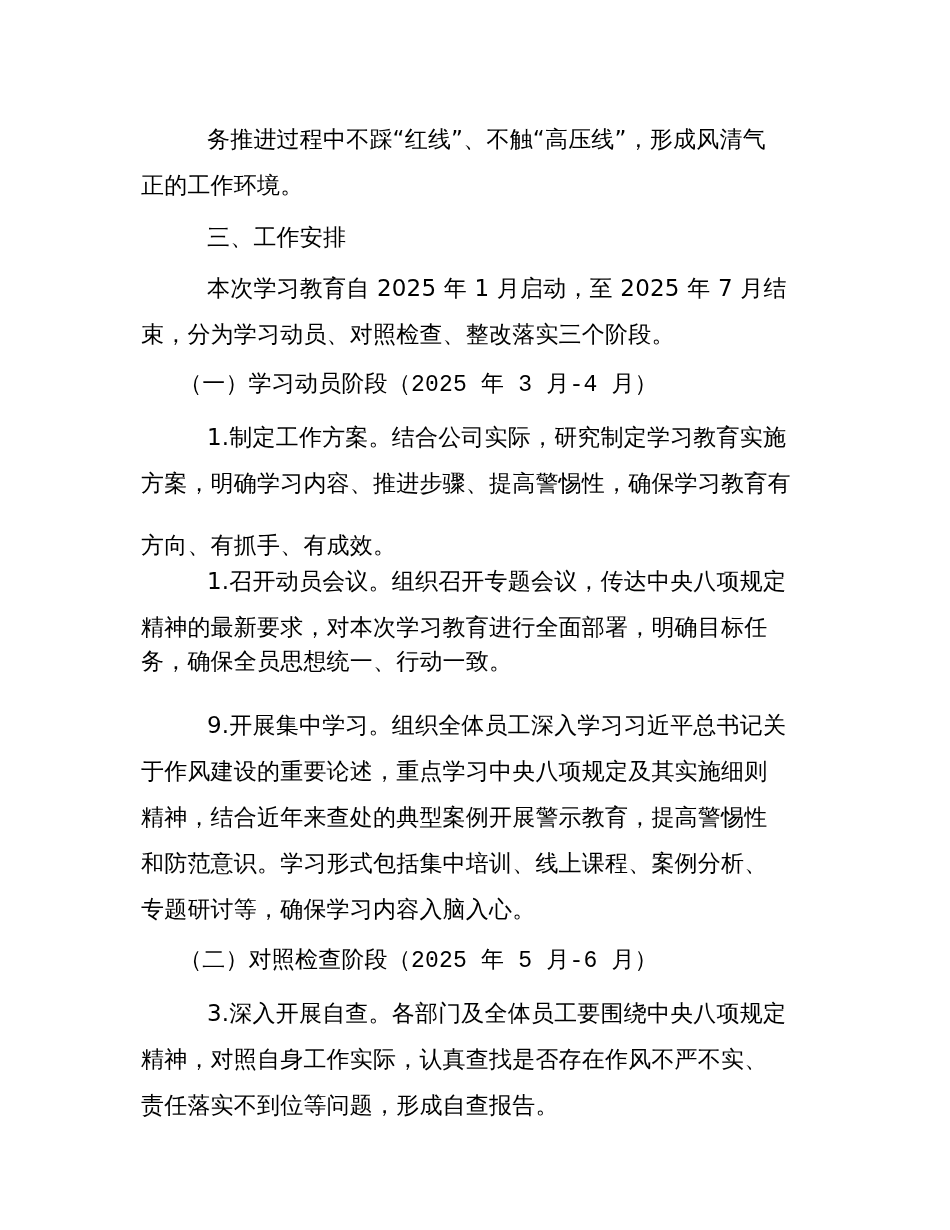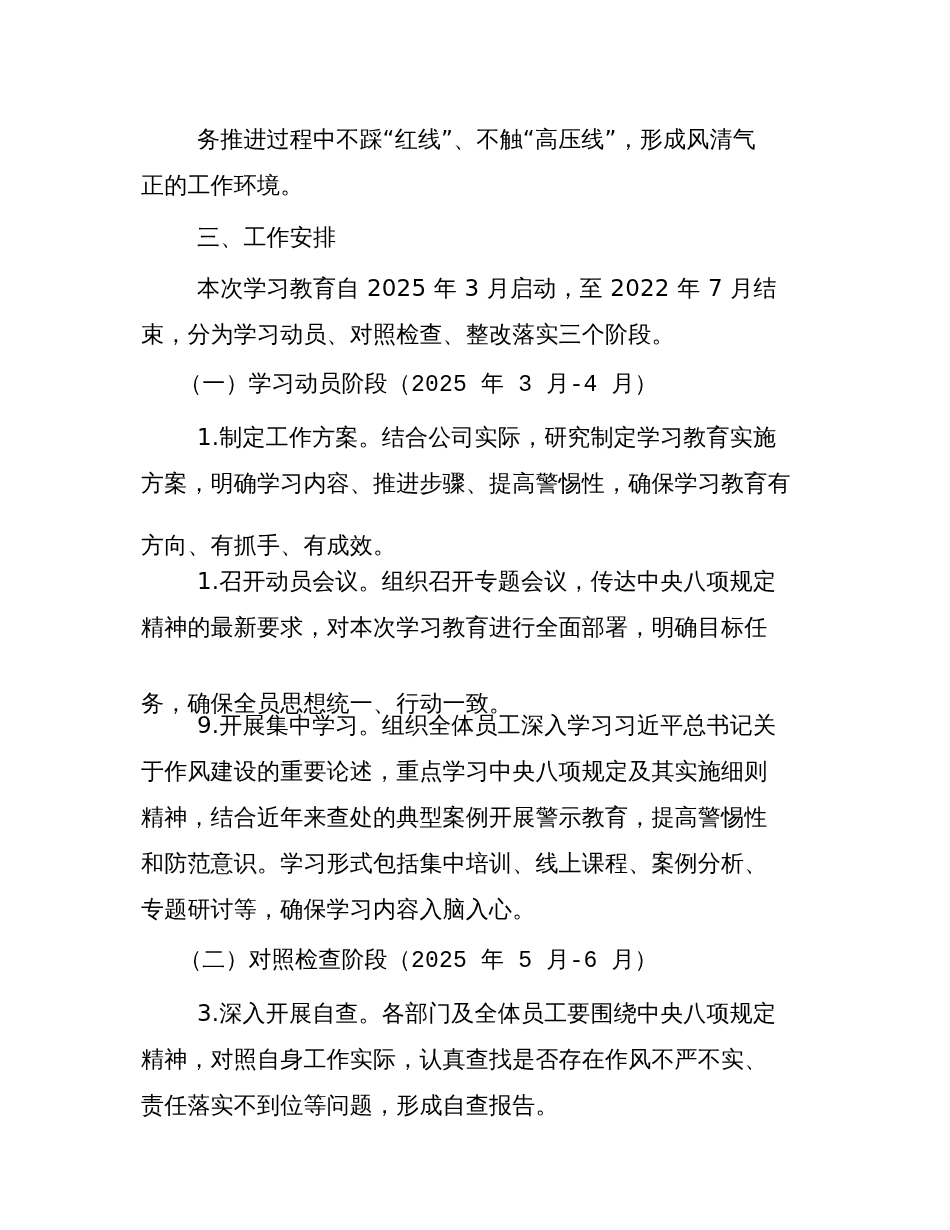--- a/index.html
+++ b/index.html
@@ -1,38 +1,38 @@
 <!DOCTYPE html>
 <html><head>
   <meta charset="utf-8">
   <style>
     html, body { margin: 0; padding: 0; background: #ffffff; }
     body { width: 950px; height: 1230px; position: relative; overflow: hidden;
            font-family: "DejaVu Sans", sans-serif; color: #000; }
     .page { position: absolute; left: 141px; top: 116px; width: 670px; }
     .line { position: absolute; left: 0; font-size: 23px; line-height: 30px; white-space: nowrap; letter-spacing: 0.2px; }
-    .indent { left: 56px; }
+    .indent { left: 66px; }
     .indent-h { left: 38px; font-family: Liberation Mono, monospace; }
   </style>
 </head>
 <body>
 
 <div class="page">
   <div class="line indent" style="top:8px">务推进过程中不踩“红线”、不触“高压线”，形成风清气</div>
   <div class="line" style="top:54px">正的工作环境。</div>
   <div class="line indent" style="top:106px">三、工作安排</div>
-  <div class="line indent" style="top:157px">本次学习教育自 2025 年 3 月启动，至 2022 年 7 月结</div>
+  <div class="line indent" style="top:157px">本次学习教育自 2025 年 1 月启动，至 2025 年 7 月结</div>
   <div class="line" style="top:203px">束，分为学习动员、对照检查、整改落实三个阶段。</div>
   <div class="line indent-h" style="top:254px">（一）学习动员阶段（2025 年 3 月-4 月）</div>
   <div class="line indent" style="top:306px">1.制定工作方案。结合公司实际，研究制定学习教育实施</div>
   <div class="line" style="top:352px">方案，明确学习内容、推进步骤、提高警惕性，确保学习教育有</div>
   <div class="line" style="top:414px">方向、有抓手、有成效。</div>
   <div class="line indent" style="top:450px">1.召开动员会议。组织召开专题会议，传达中央八项规定</div>
   <div class="line" style="top:496px">精神的最新要求，对本次学习教育进行全面部署，明确目标任</div>
-  <div class="line" style="top:572px">务，确保全员思想统一、行动一致。</div>
+  <div class="line" style="top:530px">务，确保全员思想统一、行动一致。</div>
   <div class="line indent" style="top:594px">9.开展集中学习。组织全体员工深入学习习近平总书记关</div>
   <div class="line" style="top:640px">于作风建设的重要论述，重点学习中央八项规定及其实施细则</div>
   <div class="line" style="top:686px">精神，结合近年来查处的典型案例开展警示教育，提高警惕性</div>
   <div class="line" style="top:732px">和防范意识。学习形式包括集中培训、线上课程、案例分析、</div>
   <div class="line" style="top:778px">专题研讨等，确保学习内容入脑入心。</div>
   <div class="line indent-h" style="top:830px">（二）对照检查阶段（2025 年 5 月-6 月）</div>
   <div class="line indent" style="top:882px">3.深入开展自查。各部门及全体员工要围绕中央八项规定</div>
   <div class="line" style="top:928px">精神，对照自身工作实际，认真查找是否存在作风不严不实、</div>
   <div class="line" style="top:974px">责任落实不到位等问题，形成自查报告。</div>
 </div>

